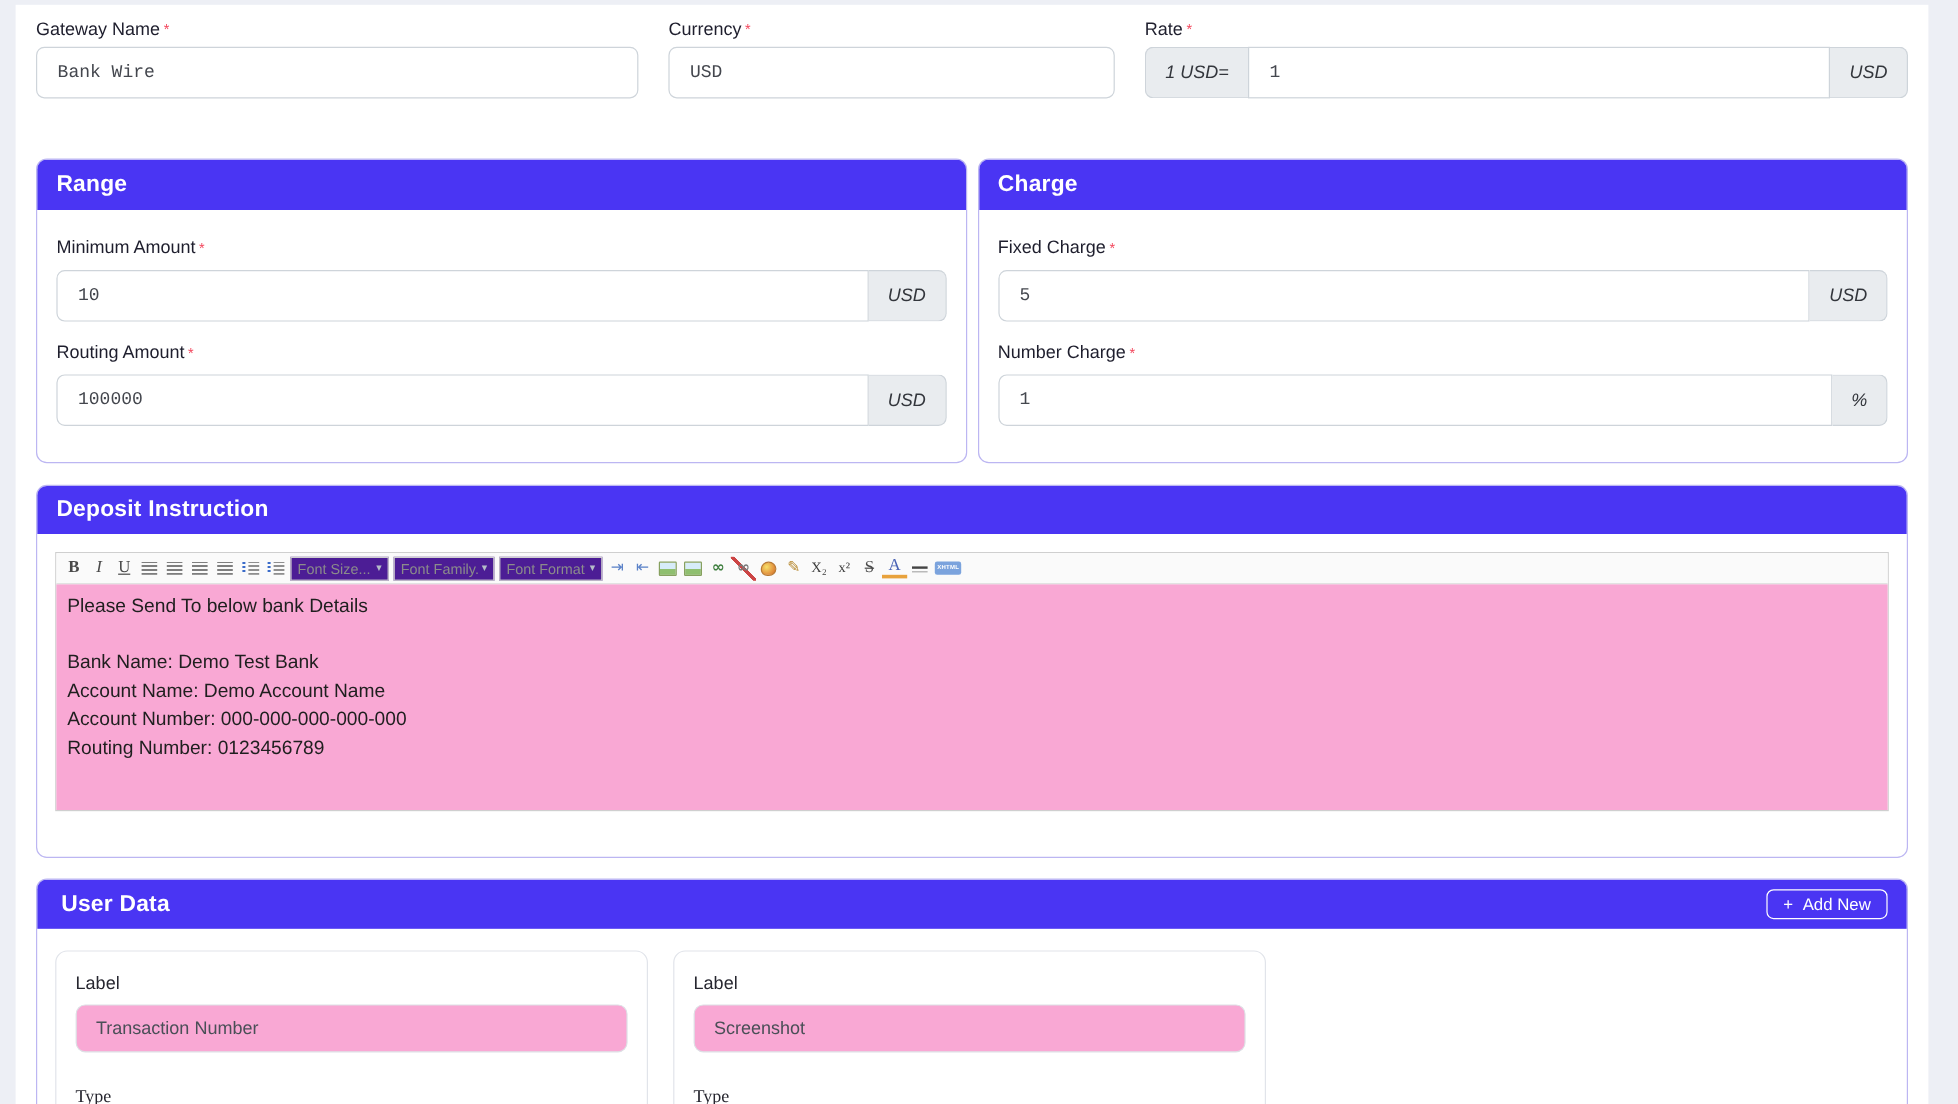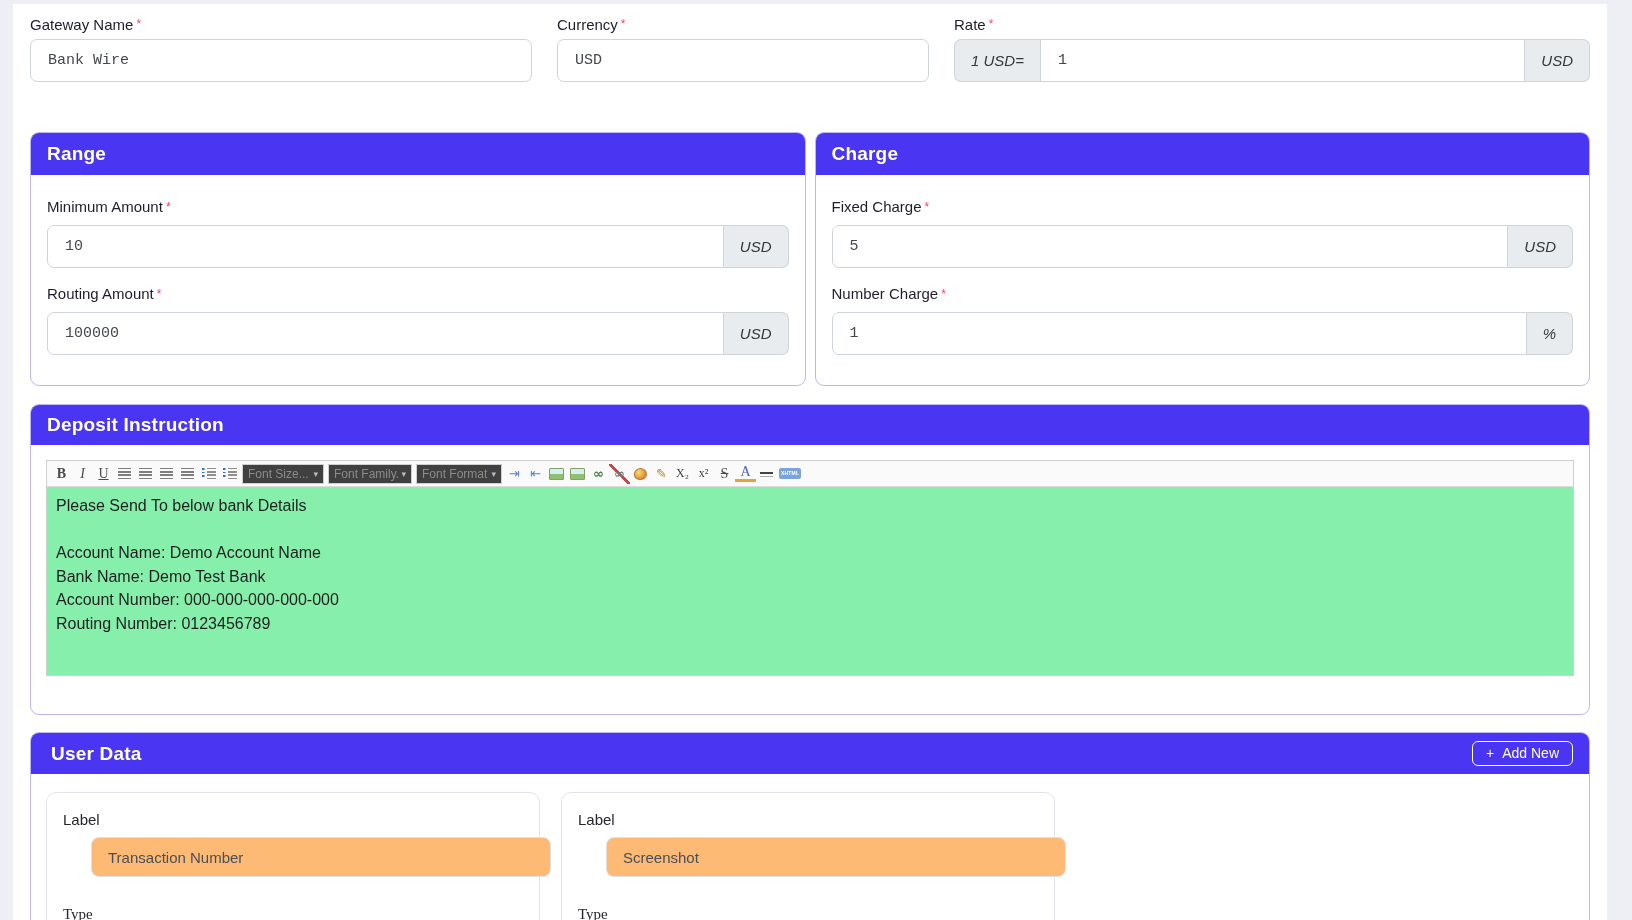--- a/index.html
+++ b/index.html
@@ -59,55 +59,55 @@
   .tb-arrow { font-family:"DejaVu Sans", sans-serif; font-size:13px; color:#5b82c8; }
   .i-lines { width:13px; height:11px; display:inline-block;
              background-image:repeating-linear-gradient(to bottom,#7e7e7e 0 1.4px,transparent 1.4px 3.2px); }
   .i-list { width:14px; height:11px; display:inline-block;
             background-image:
               repeating-linear-gradient(to bottom,#3a6bc9 0 1.6px,transparent 1.6px 3.6px),
               repeating-linear-gradient(to bottom,#8f8f8f 0 1.4px,transparent 1.4px 3.2px);
             background-size:2.5px 11px, 9px 11px;
             background-position:left top, right top;
             background-repeat:no-repeat; }
-  .sel { height:20px; border:1px solid #cfcfcf; background:#404040; color:#8b8b8b; font-size:12px;
+  .sel { height:20px; border:1px solid #cfcfcf; background:#4c1d95; color:#8b8b8b; font-size:12px;
          display:inline-flex; align-items:center; justify-content:space-between;
          padding:0 5px; margin:0 2px; flex:0 0 auto; }
   .sel-size { width:82px; } .sel-family { width:84px; } .sel-format { width:86px; }
   .sel .arr { font-family:"DejaVu Sans", sans-serif; font-size:9px; color:#b4bcc8; }
   .i-img { width:15px; height:12px; display:inline-block; border:1px solid #86a05f; border-radius:1px;
            background:linear-gradient(to bottom,#d7ecf9 0 55%,#8fbf6f 55%); }
   .i-link { font-family:"DejaVu Sans", sans-serif; font-size:13px; color:#3f7f3f; font-weight:bold; }
   .i-unlink { color:#7a7a7a;
               background:linear-gradient(45deg,transparent 46%,#cc4444 46% 56%,transparent 56%); }
   .i-palette { width:13px; height:12px; display:inline-block; border:1px solid #b87a33;
                border-radius:50% 50% 48% 42%;
                background:radial-gradient(circle at 35% 35%,#f7e06a,#e08a3a 70%,#b86a2a); }
   .i-note { font-family:"DejaVu Sans", sans-serif; color:#b5862b; font-size:13px; }
   .i-subsup { font-size:12px; color:#3d3d3d; }
   .i-rmf { color:#4a63b5; border-bottom:3px solid #e8a23c; height:16px; }
   .i-hr { width:13px; height:10px; display:inline-block; background-repeat:no-repeat;
           background-image:linear-gradient(#444,#444),linear-gradient(#aaa,#aaa);
           background-size:13px 2px,13px 1px; background-position:0 3px,0 7px; }
   .i-xhtml { background:#7ba3dd; color:#fff; font-size:5px; font-weight:bold; line-height:1;
              padding:3px 2px; border-radius:2px; letter-spacing:.2px; margin-left:2px; flex:0 0 auto; }
-  .nic-content { height:188px; padding:7px 9px; font-size:16px; color:#1f1f1f; background:#86efac; }
+  .nic-content { height:188px; padding:7px 9px; font-size:16px; color:#1f1f1f; background:#f9a8d4; }
   .ed-line { line-height:23.5px; min-height:23.5px; white-space:pre-wrap; }
 
   
   .add-btn { border:1px solid #ffffff; background:transparent; color:#fff; border-radius:6px;
              font-size:14px; padding:3px 13px 4px; display:flex; gap:8px; align-items:center;
              font-family:"Liberation Sans", sans-serif; cursor:pointer; }
   .ud-body { padding:18px 15px 20px; display:flex; gap:21px; }
   .subcard { width:494px; flex:0 0 494px; border:1px solid #e1e4ea; border-radius:10px;
              padding:14px 16px; height:280px; background:#fff; }
   .sub-label { font-size:15px; line-height:18px; color:#26262f; margin:4px 0 8px; }
   .sub-label.second { margin-top:28px;font-family:Liberation Serif, serif; }
-  .dis-inp { height:40px; width:100%; background:#fdba74; border:1px solid #dde0e5; border-radius:8px;
-             padding:0 16px; font-size:15px; color:#4a4f57; font-family:"Liberation Sans", sans-serif;margin-left:28px; }
+  .dis-inp { height:40px; width:100%; background:#f9a8d4; border:1px solid #dde0e5; border-radius:8px;
+             padding:0 16px; font-size:15px; color:#4a4f57; font-family:"Liberation Sans", sans-serif; }
 </style>
 </head>
 <body>
 
 <div class="panel">
   <div class="wrap">
 
     <div class="top-row">
       <div class="col-a">
         <div class="flabel"><span>Gateway Name</span><span class="req">*</span></div>
@@ -226,22 +226,22 @@
             <span class="tb tb-serif tb-strike">S</span>
             <span class="tb tb-serif i-rmf">A</span>
             <span class="tb">
                 <i class="i-hr"></i>
               </span>
             <span class="i-xhtml">XHTML</span>
           </div>
           <div class="nic-content">
             <div class="ed-line">Please Send To below bank Details</div>
             <div class="ed-line"></div>
+            <div class="ed-line">Bank Name: Demo Test Bank</div>
             <div class="ed-line">Account Name: Demo Account Name</div>
-            <div class="ed-line">Bank Name: Demo Test Bank</div>
             <div class="ed-line">Account Number: 000-000-000-000-000</div>
             <div class="ed-line">Routing Number: 0123456789</div>
           </div>
         </div>
       </div>
     </div>
 
     <div class="card card-full card-user">
       <div class="card-header">
         <span>User Data</span>

